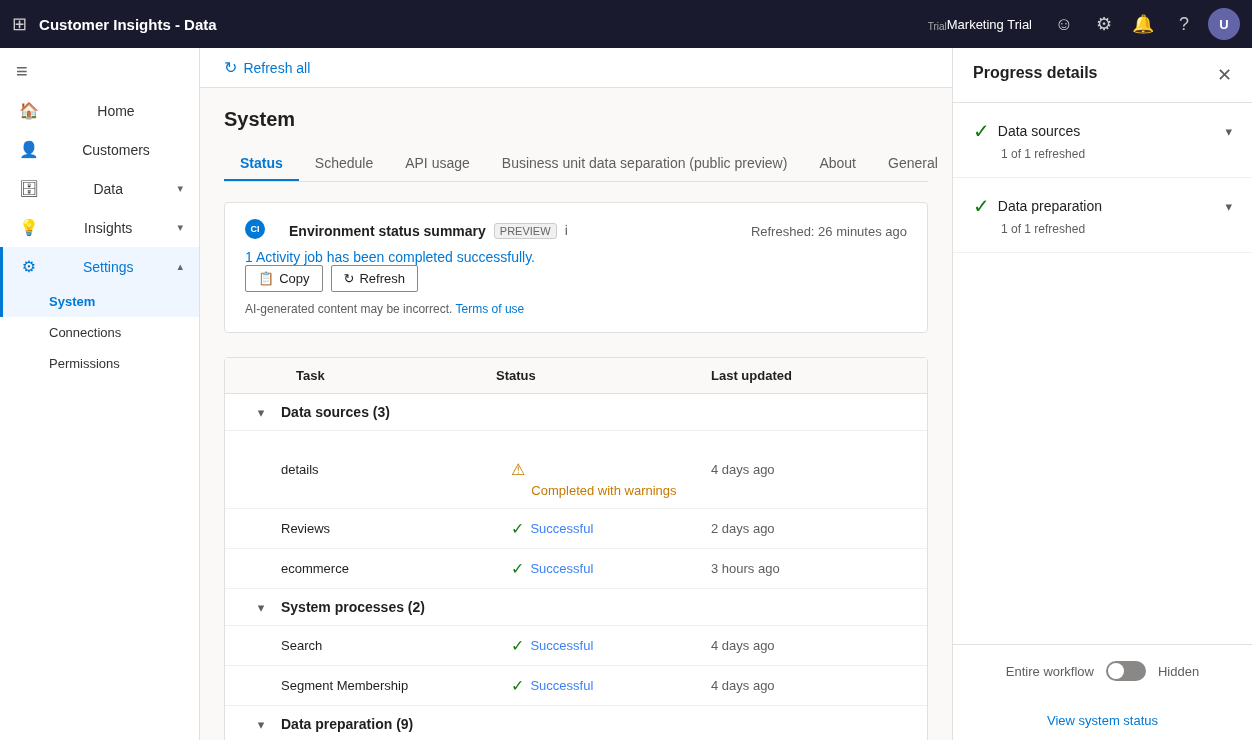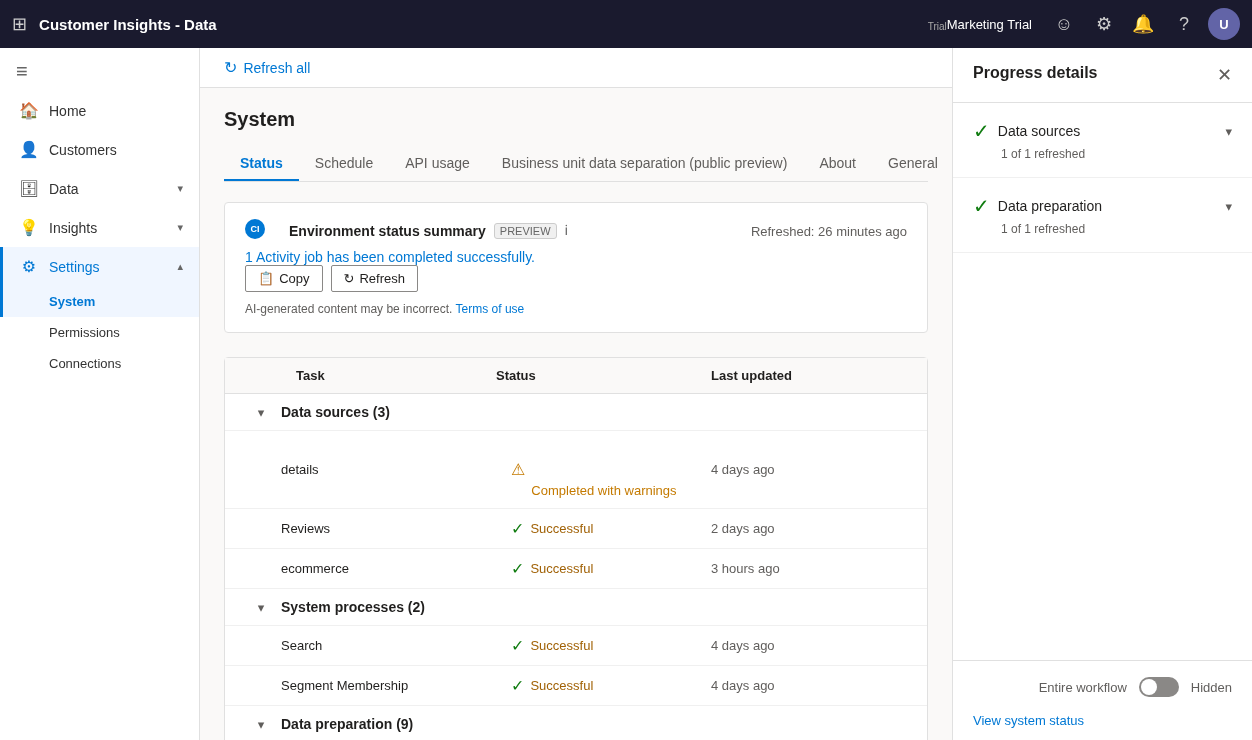--- a/index.html
+++ b/index.html
@@ -43,21 +43,21 @@
       align-items: center;
       padding: 10px 16px;
       color: #333;
       cursor: pointer;
       gap: 10px;
       font-size: 14px;
       border-left: 3px solid transparent;
     }
     .sidebar-item.active { border-left-color: #0078d4; color: #0078d4; background: #f0f6ff; }
     .sidebar-item-icon { font-size: 16px; width: 20px; text-align: center; }
-    .sidebar-item-label { flex: 1; }
+    .sidebar-item-label { flex: 1; text-align: center; }
     .sidebar-item-chevron { font-size: 11px; color: #666; }
     .sidebar-sub-item {
       padding: 8px 16px 8px 46px;
       color: #333;
       cursor: pointer;
       font-size: 13px;
       border-left: 3px solid transparent;
     }
     .sidebar-sub-item.active { border-left-color: #0078d4; color: #0078d4; font-weight: 600; background: #f0f6ff; }
 
@@ -158,21 +158,21 @@
     .data-row {
       display: grid;
       grid-template-columns: 40px 1fr 200px 200px;
       padding: 10px 16px;
       border-bottom: 1px solid #f0f0f0;
       align-items: center;
       background: white;
     }
     .task-name { font-size: 13px; color: #201f1e; }
     .status-cell { display: flex; align-items: center; gap: 6px; font-size: 13px; }
-    .status-success { color: #a16207; }
+    .status-success { color: #3b82f6; }
     .status-warning { color: #c47a00; margin-top: 42px; }
     .status-icon-success { color: #107c10; font-size: 16px; }
     .status-icon-warning { color: #c47a00; font-size: 16px; }
     .last-updated { font-size: 13px; color: #605e5c; }
     .collapse-btn { background: none; border: none; cursor: pointer; color: #605e5c; font-size: 13px; }
 
     
     .progress-panel {
       width: 300px;
       background: white;
@@ -197,21 +197,21 @@
     .progress-success-icon { color: #107c10; font-size: 20px; }
     .progress-item-title { font-size: 14px; font-weight: 500; color: #201f1e; flex: 1; }
     .progress-item-expand { color: #605e5c; font-size: 13px; cursor: pointer; }
     .progress-item-sub { font-size: 12px; color: #605e5c; padding-left: 28px; }
     .progress-footer {
       margin-top: auto;
       padding: 16px 20px;
       border-top: 1px solid #e0e0e0;
       display: flex;
       align-items: center;
-      justify-content: flex-end;
+      justify-content: center;
       gap: 12px;
     }
     .toggle-label { font-size: 13px; color: #605e5c; }
     .toggle {
       width: 40px;
       height: 20px;
       background: #8a8886;
       border-radius: 10px;
       position: relative;
       cursor: pointer;
@@ -219,21 +219,21 @@
     .toggle-thumb {
       width: 16px;
       height: 16px;
       background: white;
       border-radius: 50%;
       position: absolute;
       top: 2px;
       left: 2px;
     }
     .toggle-hidden-label { font-size: 13px; color: #605e5c; }
-    .view-status-link { color: #0078d4; font-size: 13px; text-decoration: none; cursor: pointer; margin-top: 0; display: block; text-align: left; padding: 0 20px 12px; }
+    .view-status-link { color: #0078d4; font-size: 13px; text-decoration: none; cursor: pointer; margin-top: 16px; display: block; text-align: center; padding: 0 20px 12px; }
   </style>
 </head>
 <body>
 
 <div class="topbar">
   <span class="topbar-grid-icon">⊞</span>
   <span class="topbar-title">Customer Insights - Data</span>
   <div class="topbar-right">
     <div class="topbar-trial-block">
       <span class="topbar-trial-label">Trial</span>
@@ -271,24 +271,24 @@
     </div>
     <div class="sidebar-item active">
       <span class="sidebar-item-icon">⚙</span>
       <span class="sidebar-item-label">Settings</span>
       <span class="sidebar-item-chevron">▴</span>
     </div>
     <div class="sidebar-sub-item active">
       <span>System</span>
     </div>
     <div class="sidebar-sub-item">
+      <span>Connections</span>
+    </div>
+    <div class="sidebar-sub-item">
       <span>Permissions</span>
-    </div>
-    <div class="sidebar-sub-item">
-      <span>Connections</span>
     </div>
   </div>
 
   <div class="main-area">
     <div class="refresh-bar">
       <button class="refresh-all-btn">
         <span class="refresh-icon">↻</span>
         <span>Refresh all</span>
       </button>
     </div>

